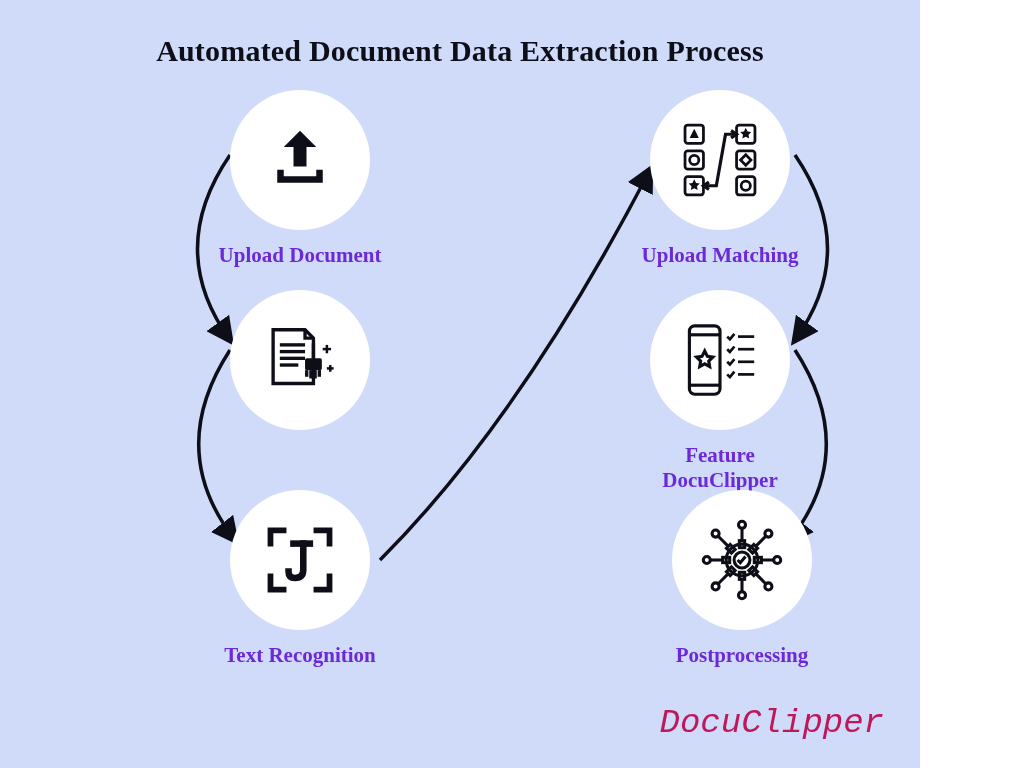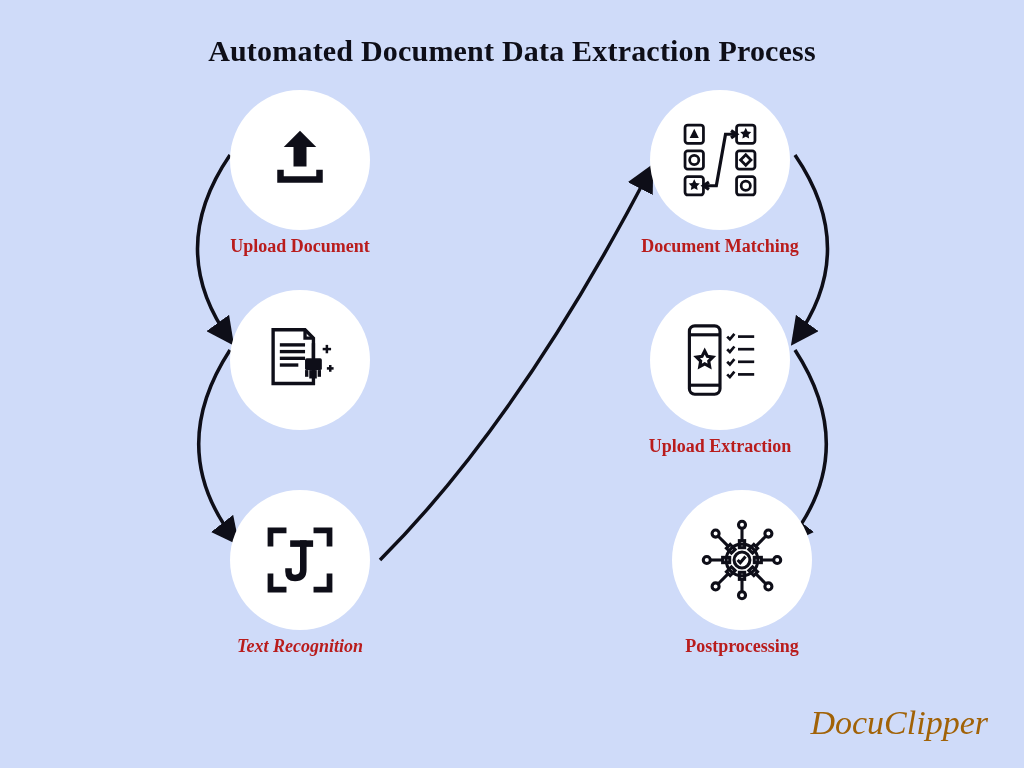--- a/index.html
+++ b/index.html
@@ -5,21 +5,21 @@
   html, body {
     margin: 0;
     padding: 0;
     width: 1024px;
     height: 768px;
     overflow: hidden;
     font-family: Georgia, "Times New Roman", serif;
   }
   .canvas {
     position: relative;
-    width: 1024px;
+    width: 920px;
     height: 768px;
     background: #cfdbf9;
   }
   .title {
     position: absolute;
     top: 34px;
     left: 0;
     width: 100%;
     text-align: center;
     font-size: 30px;
@@ -36,40 +36,40 @@
     width: 140px;
     height: 140px;
     background: #fff;
     border-radius: 50%;
     margin: 0 auto;
     display: flex;
     align-items: center;
     justify-content: center;
   }
   .step-label {
-    margin-top: 6px;
-    font-size: 18px;
+    margin-top: 13px;
+    font-size: 21px;
     font-weight: 700;
-    color: #b91c1c;
+    color: #6d28d9;
   }
   svg.arrows {
     position: absolute;
     left: 0; top: 0;
     width: 1024px;
     height: 768px;
     pointer-events: none;
   }
   .brand {
     position: absolute;
     right: 36px;
     bottom: 26px;
-    color: #a16207;
+    color: #be185d;
     font-size: 34px;
     font-style: italic;
-    font-family: Liberation Serif, serif;
+    font-family: Liberation Mono, monospace;
   }
 </style>
 </head>
 <body>
 
 <div class="canvas">
 
   <div class="title">Automated Document Data Extraction Process</div>
 
   <svg class="arrows" viewBox="0 0 1024 768">
@@ -123,21 +123,21 @@
         <g stroke-width="3">
           <line x1="82" y1="32" x2="82" y2="42"></line>
             <line x1="77" y1="37" x2="87" y2="37"></line>
           <line x1="86" y1="56" x2="86" y2="64"></line>
             <line x1="82" y1="60" x2="90" y2="60"></line>
         </g>
       </svg>
     </div>
   </div>
 
-  <div class="step" style="left:210px; top:490px;font-style:italic;">
+  <div class="step" style="left:210px; top:490px;">
     <div class="circle">
       <svg width="82" height="82" viewBox="0 0 100 100" fill="none" stroke="#0e0e18" stroke-width="7" stroke-linecap="square">
 
         <path d="M14 30 V14 H30"></path>
         <path d="M70 14 H86 V30"></path>
         <path d="M86 70 V86 H70"></path>
         <path d="M30 86 H14 V70"></path>
 
         <g stroke-width="8">
           <line x1="42" y1="30" x2="62" y2="30"></line>
@@ -166,21 +166,21 @@
         <rect x="68" y="68" width="20" height="20" rx="3"></rect>
         <circle cx="78" cy="78" r="5"></circle>
 
         <g stroke-width="3.5">
           <path d="M34 78 L46 78 L56 22 L66 22"></path>
           <path d="M62 18 L68 22 L62 26"></path>
           <path d="M38 74 L32 78 L38 82"></path>
         </g>
       </svg>
     </div>
-    <div class="step-label">Document Matching</div>
+    <div class="step-label">Upload Matching</div>
   </div>
 
   <div class="step" style="left:630px; top:290px;">
     <div class="circle">
       <svg width="90" height="90" viewBox="0 0 100 100" fill="none" stroke="#0e0e18" stroke-width="3.5">
 
         <rect x="16" y="12" width="34" height="76" rx="6"></rect>
         <line x1="16" y1="22" x2="50" y2="22"></line>
         <line x1="16" y1="78" x2="50" y2="78"></line>
 
@@ -191,21 +191,21 @@
             <line x1="70" y1="24" x2="88" y2="24"></line>
           <path d="M58 38 l3 3 5 -6"></path>
             <line x1="70" y1="38" x2="88" y2="38"></line>
           <path d="M58 52 l3 3 5 -6"></path>
             <line x1="70" y1="52" x2="88" y2="52"></line>
           <path d="M58 66 l3 3 5 -6"></path>
             <line x1="70" y1="66" x2="88" y2="66"></line>
         </g>
       </svg>
     </div>
-    <div class="step-label">Upload Extraction</div>
+    <div class="step-label">Feature DocuClipper</div>
   </div>
 
   <div class="step" style="left:652px; top:490px;">
     <div class="circle">
       <svg width="88" height="88" viewBox="0 0 100 100" fill="none" stroke="#0e0e18" stroke-width="3.5">
 
         <circle cx="50" cy="50" r="18"></circle>
         <g>
           <rect x="47" y="28" width="6" height="8" transform="rotate(0 50 50)"></rect>
           <rect x="47" y="28" width="6" height="8" transform="rotate(45 50 50)"></rect>

